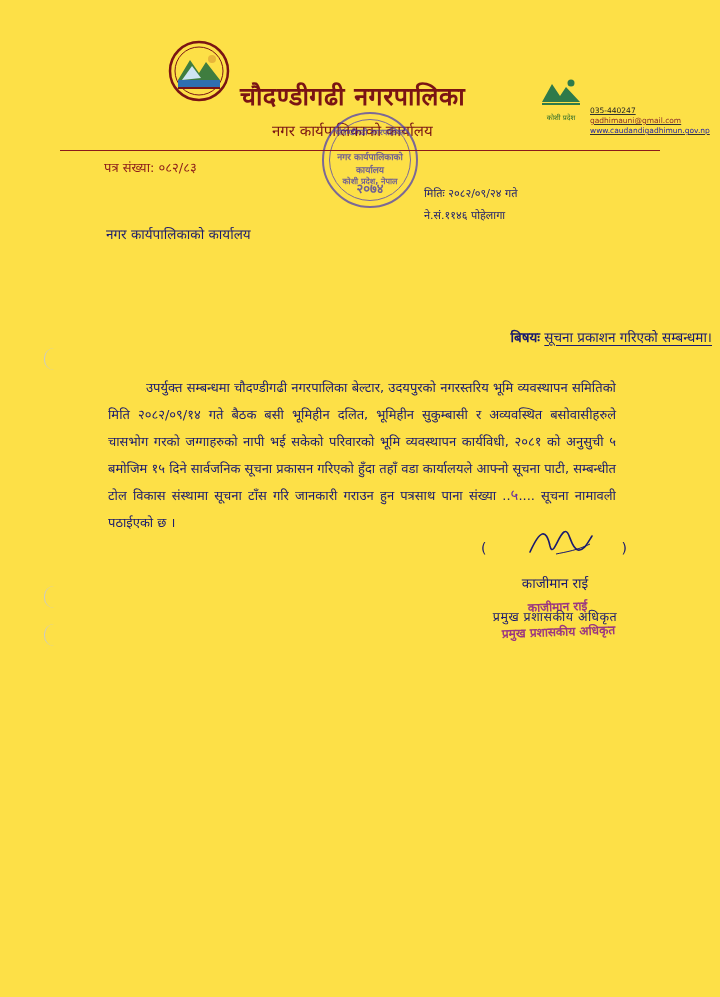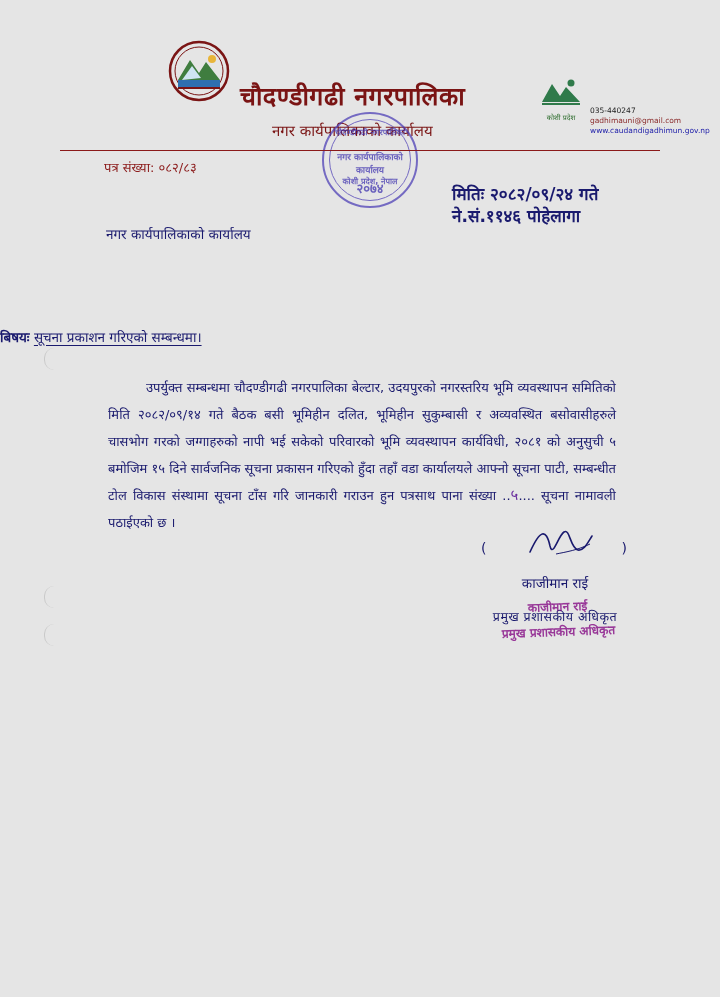--- a/index.html
+++ b/index.html
@@ -11,21 +11,21 @@
     width: 720px;
     height: 997px;
     position: relative;
     font-family: "DejaVu Sans", sans-serif;
     color: #1a1a6e;
     overflow: hidden;
   }
   .page {
     position: absolute;
     inset: 0;
-    background: #e5e5e5;
+    background: #fde047;
   }
 
   
   .letterhead {
     position: absolute;
     top: 34px;
     left: 0;
     width: 720px;
     height: 110px;
   }
@@ -71,20 +71,21 @@
     margin-top: 1px;
   }
   .contact {
     position: absolute;
     left: 590px;
     top: 72px;
     font-size: 7.5px;
     line-height: 10px;
     color: #333;
     white-space: nowrap;
+    text-decoration: underline;
   }
   .contact .phone { color: #222; }
   .contact .mail { color: #8a2b2b; }
   .contact .web { color: #2222aa; }
 
   
   .seal {
     position: absolute;
     left: 322px;
     top: 78px;
@@ -145,45 +146,44 @@
     line-height: 26px;
   }
   .ref-left .v { color: #8b1a1a; }
   .chalani-num {
     font-size: 15px;
     color: #7b1f8e;
     letter-spacing: 1px;
   }
   .ref-right {
     position: absolute;
-    left: 452px;
+    left: 424px;
     top: 183px;
-    font-size: 17px;
+    font-size: 11px;
     line-height: 22px;
     color: #1a1a6e;
-    font-weight: bold;
   }
 
   
   .addressee {
     position: absolute;
     left: 106px;
     top: 222px;
     font-size: 13.5px;
     line-height: 24px;
     color: #1a1a6e;
   }
 
   
   .subject {
     position: absolute;
     left: 0;
     top: 328px;
     width: 712px;
-    text-align: left;
+    text-align: right;
     font-size: 13.5px;
     color: #1a1a6e;
   }
   .subject .label { font-weight: bold; }
   .subject .text {
     text-decoration: underline;
     text-underline-offset: 3px;
   }
 
   

